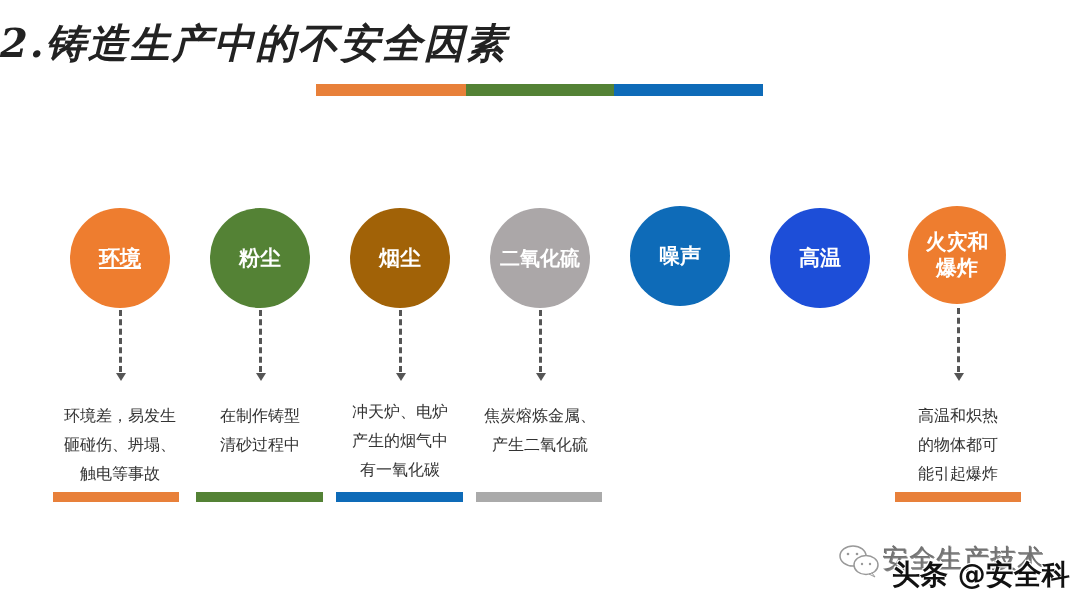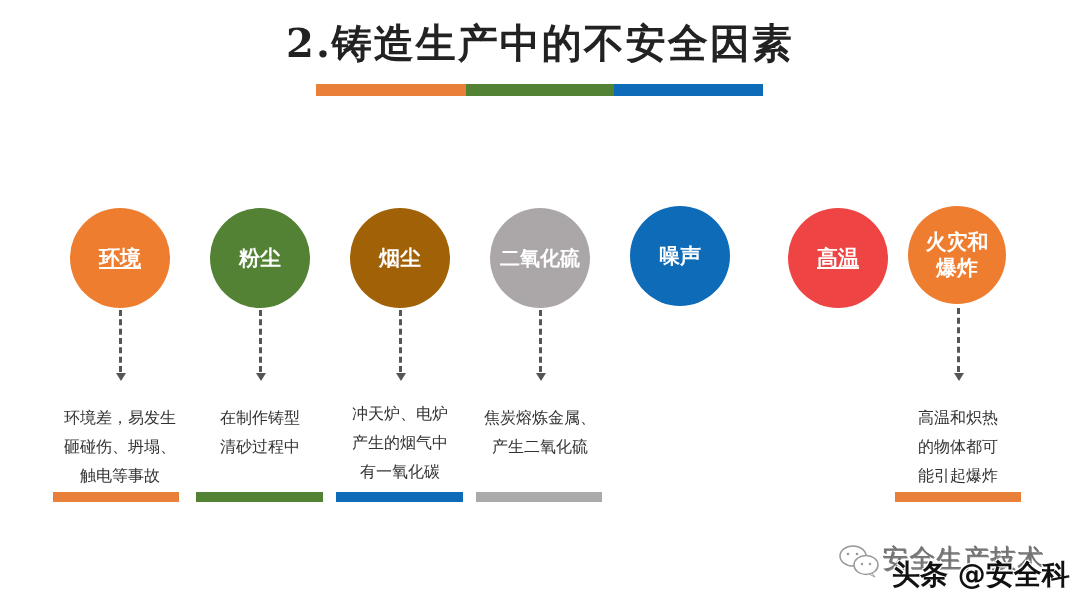--- a/index.html
+++ b/index.html
@@ -2,24 +2,25 @@
 <html><head>
 <meta charset="utf-8">
 <style>
   html, body { margin:0; padding:0; }
   body {
     width:1080px; height:608px; position:relative; overflow:hidden;
     background:#ffffff;
     font-family:"DejaVu Sans","Liberation Sans",sans-serif;
   }
   .title {
-    position:absolute; left:0; top:18px; width:1080px; text-align:center;
+    position:absolute; left:0; top:18px; width:1080px; 
     font-family:"DejaVu Serif","Liberation Serif",serif;
     font-size:40px; font-weight:bold; color:#222; letter-spacing:2px;
     line-height:50px;
+    font-style:italic;
   }
   .title-bar { position:absolute; top:84px; height:12px; }
   .circle {
     position:absolute; width:100px; height:100px; border-radius:50%;
     display:flex; align-items:center; justify-content:center;
     color:#fff; font-weight:bold; font-size:21px; text-align:center;
     line-height:26px; box-shadow:0 0 3px rgba(255,255,255,0.9);
   }
   .circle span { display:block; padding:0 4px; }
   .dash {
@@ -27,21 +28,21 @@
   }
   .arrow {
     position:absolute; width:0; height:0;
     border-left:5px solid transparent; border-right:5px solid transparent;
     border-top:8px solid #555;
   }
   .desc {
     position:absolute; width:140px; text-align:center;
     font-size:16px; line-height:29px; color:#333;
   }
-  .desc div { white-space:nowrap; }
+  .desc div { white-space:nowrap;font-family:Liberation Mono, monospace; }
   .bottom-bar { position:absolute; top:492px; height:10px; }
   .wm1 {
     position:absolute; left:882px; top:541px;
     font-size:26px; color:#737373; letter-spacing:1px;
     text-shadow:1px 1px 0 #888;
   }
   .wm2 {
     position:absolute; left:892px; top:556px;
     font-size:28px; color:#111; font-weight:bold;
     text-shadow:-1px -1px 0 #fff,1px -1px 0 #fff,-1px 1px 0 #fff,1px 1px 0 #fff;
@@ -113,21 +114,21 @@
   <div class="bottom-bar" style="left:476px;width:126px;background:#AAAAAA;"></div>
 </div>
 
 <div>
   <div class="circle" style="left:630px;top:206px;background:#0E6BB8;">
     <span>噪声</span>
   </div>
 </div>
 
 <div>
-  <div class="circle" style="left:788px;top:208px;background:#ef4444;text-decoration:underline;">
+  <div class="circle" style="left:770px;top:208px;background:#1d4ed8;">
     <span>高温</span>
   </div>
 </div>
 
 <div>
   <div class="circle" style="left:908px;top:206px;width:98px;height:98px;background:#EE7D2F;">
     <span>
       <span style="padding:0;">火灾和</span>
       <span style="padding:0;">爆炸</span>
     </span>

